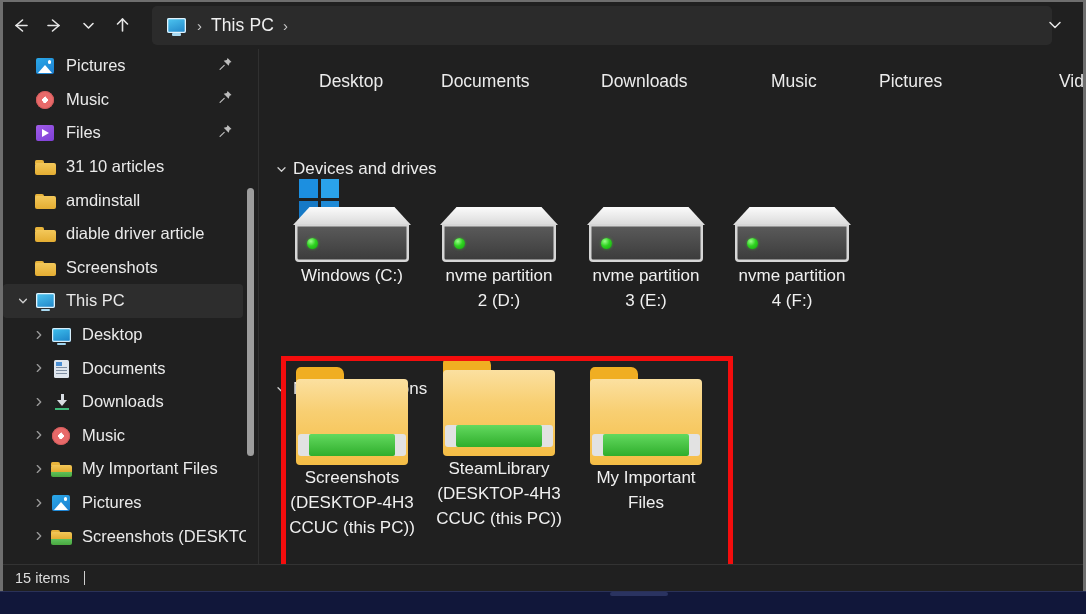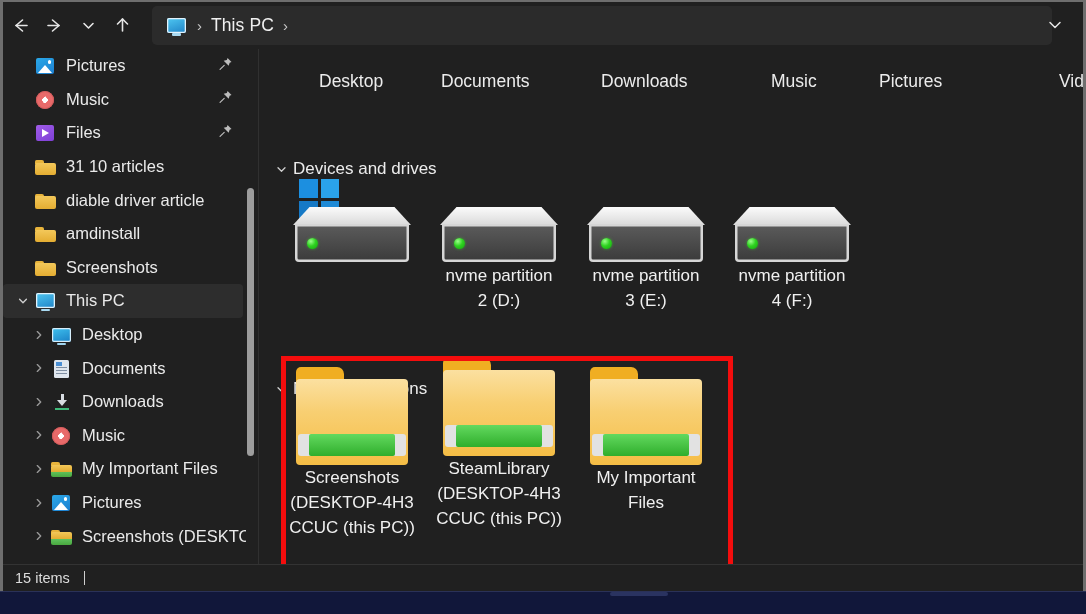--- a/index.html
+++ b/index.html
@@ -466,31 +466,31 @@
         <span class="side-label">31 10 articles</span>
       </div>
       <div class="side-item" style="padding-left: 8px;">
         <span class="side-chev noslot"></span>
         <span class="side-ico">
           <span class="ic-folder">
             <span class="tab"></span>
             <span class="body"></span>
           </span>
         </span>
-        <span class="side-label">diable driver article</span>
+        <span class="side-label">amdinstall</span>
       </div>
       <div class="side-item" style="padding-left: 8px;">
         <span class="side-chev noslot"></span>
         <span class="side-ico">
           <span class="ic-folder">
             <span class="tab"></span>
             <span class="body"></span>
           </span>
         </span>
-        <span class="side-label">amdinstall</span>
+        <span class="side-label">diable driver article</span>
       </div>
       <div class="side-item" style="padding-left: 8px;">
         <span class="side-chev noslot"></span>
         <span class="side-ico">
           <span class="ic-folder">
             <span class="tab"></span>
             <span class="body"></span>
           </span>
         </span>
         <span class="side-label">Screenshots</span>
@@ -622,20 +622,21 @@
             <div class="winlogo">
               <i></i>
               <i></i>
               <i></i>
               <i></i>
             </div>
             <div class="top"></div>
             <div class="box"></div>
             <div class="led"></div>
           </div>
+          <div class="tile-label">Windows (C:)</div>
         </div>
         <div class="tile" style="left: 165px; top: 130px;">
           <div class="drive">
             <div class="top"></div>
             <div class="box"></div>
             <div class="led"></div>
           </div>
           <div class="tile-label">nvme partition
 2 (D:)</div>
         </div>

